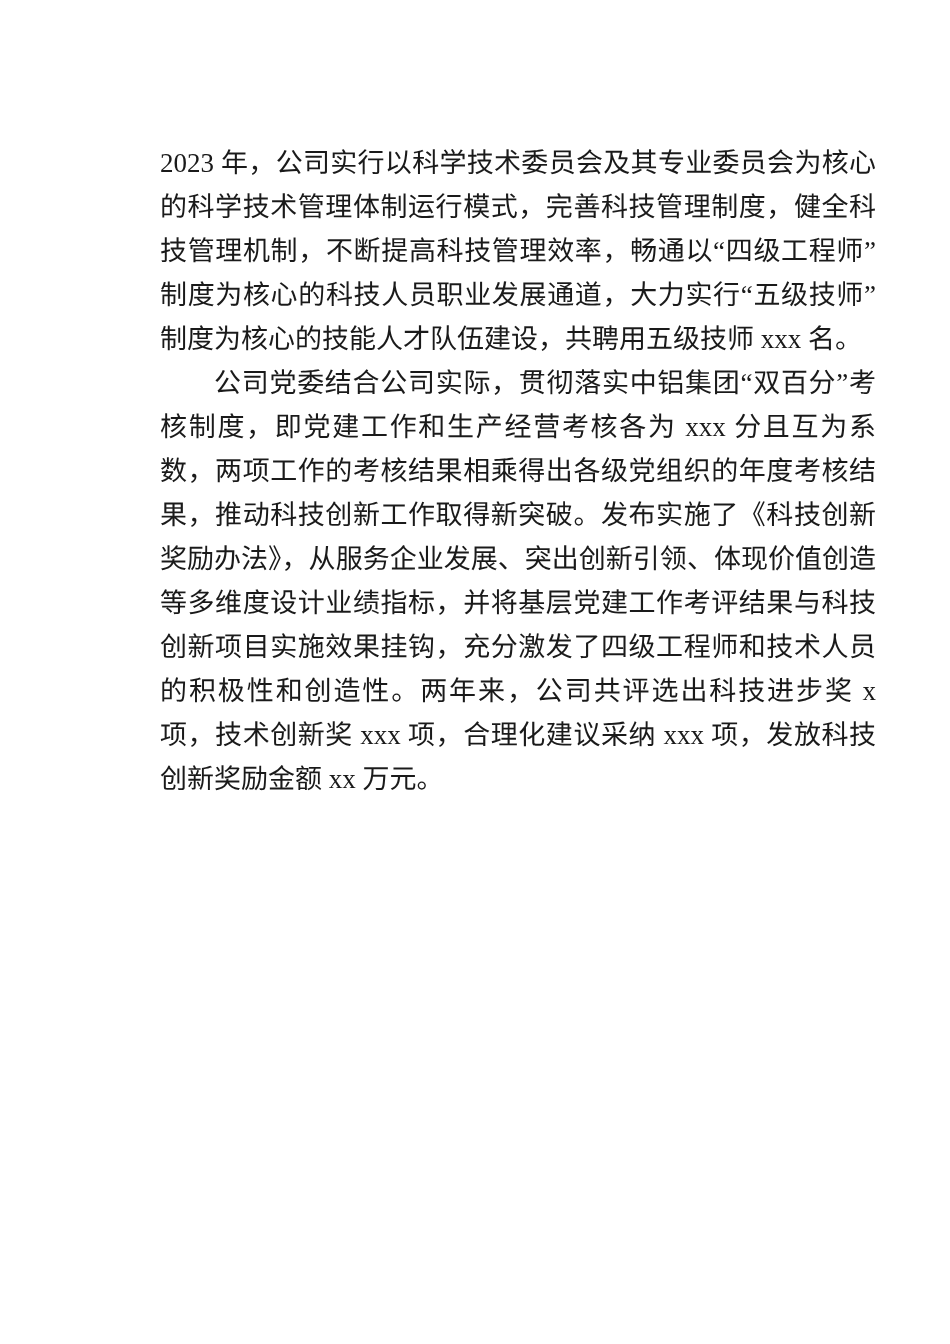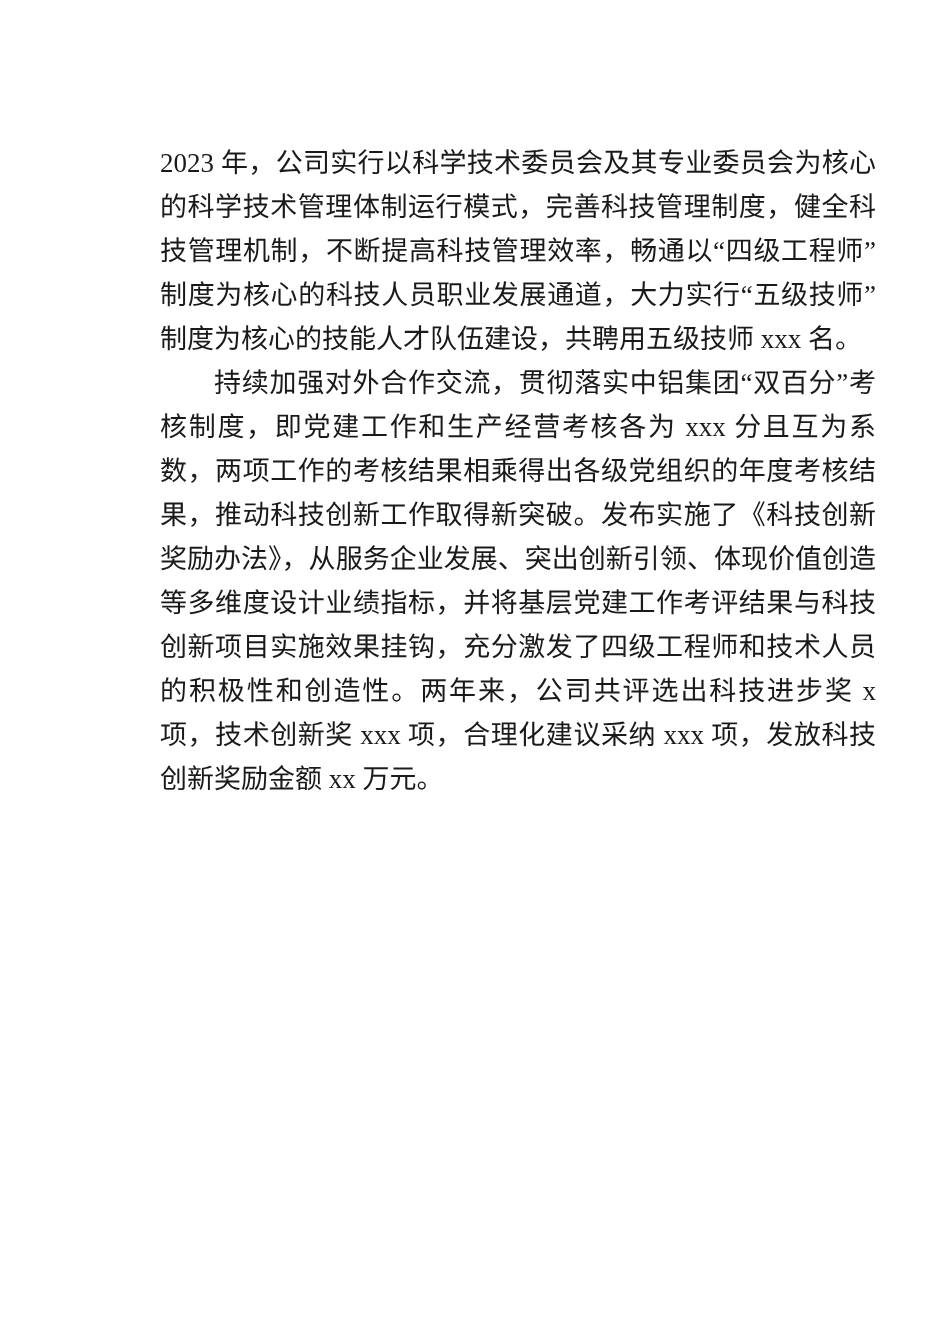--- a/index.html
+++ b/index.html
@@ -36,15 +36,15 @@
   .para.indent {
     text-indent: 2em;
   }
 </style>
 </head>
 <body>
 
 <div class="doc-page">
   <div class="doc-content">
     <p class="para">2023 年，公司实行以科学技术委员会及其专业委员会为核心的科学技术管理体制运行模式，完善科技管理制度，健全科技管理机制，不断提高科技管理效率，畅通以“四级工程师”制度为核心的科技人员职业发展通道，大力实行“五级技师”制度为核心的技能人才队伍建设，共聘用五级技师 xxx 名。</p>
-    <p class="para indent">持续加强对外合作交流，贯彻落实中铝集团“双百分”考核制度，即党建工作和生产经营考核各为 xxx 分且互为系数，两项工作的考核结果相乘得出各级党组织的年度考核结果，推动科技创新工作取得新突破。发布实施了《科技创新奖励办法》，从服务企业发展、突出创新引领、体现价值创造等多维度设计业绩指标，并将基层党建工作考评结果与科技创新项目实施效果挂钩，充分激发了四级工程师和技术人员的积极性和创造性。两年来，公司共评选出科技进步奖 x 项，技术创新奖 xxx 项，合理化建议采纳 xxx 项，发放科技创新奖励金额 xx 万元。</p>
+    <p class="para indent">公司党委结合公司实际，贯彻落实中铝集团“双百分”考核制度，即党建工作和生产经营考核各为 xxx 分且互为系数，两项工作的考核结果相乘得出各级党组织的年度考核结果，推动科技创新工作取得新突破。发布实施了《科技创新奖励办法》，从服务企业发展、突出创新引领、体现价值创造等多维度设计业绩指标，并将基层党建工作考评结果与科技创新项目实施效果挂钩，充分激发了四级工程师和技术人员的积极性和创造性。两年来，公司共评选出科技进步奖 x 项，技术创新奖 xxx 项，合理化建议采纳 xxx 项，发放科技创新奖励金额 xx 万元。</p>
   </div>
 </div>
 
 </body></html>

